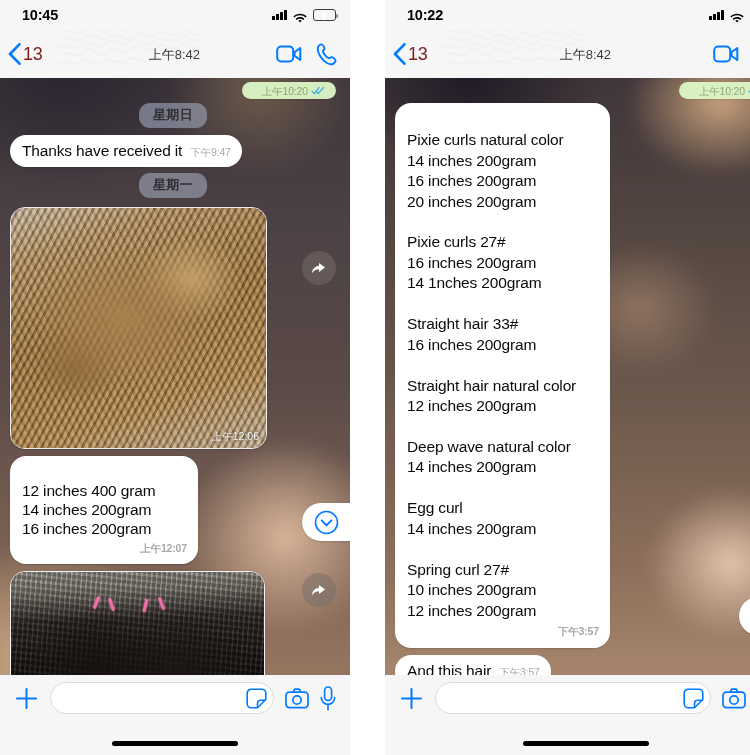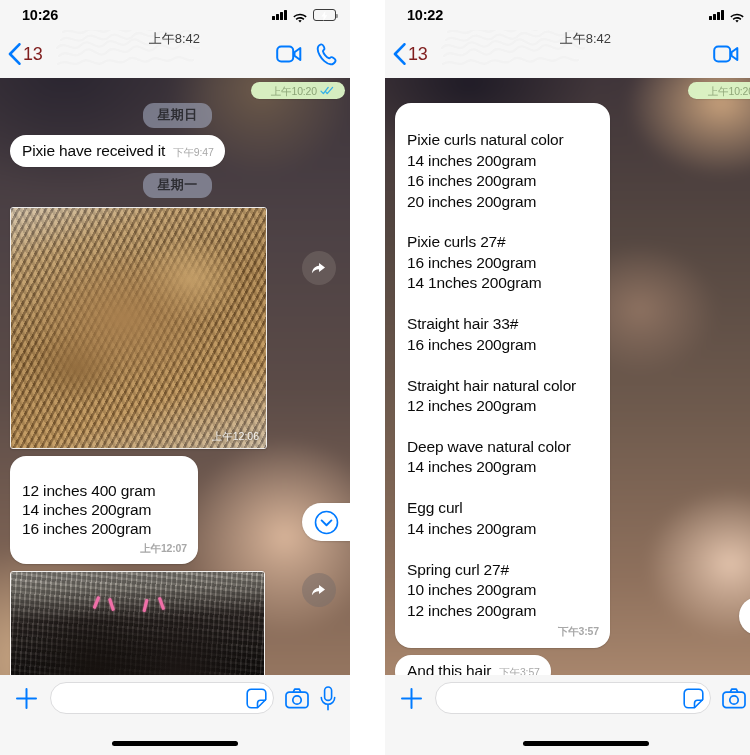--- a/index.html
+++ b/index.html
@@ -69,22 +69,22 @@
     overflow: hidden;
   }
   .back-wrap {
     display: flex; align-items: center; gap: 2px;
     color: #007aff; flex: none;
   }
   .chev-back { width: 13px; height: 22px; flex: none; }
   .back-count { font-size: 18px; color: #7f1d1d; letter-spacing: -0.2px; }
   .title-zone {
     flex: 1; position: relative; height: 48px;
-    display: flex; justify-content: center;
-    padding-bottom: 20px; overflow: hidden;
+    display: flex; align-items: flex-end; justify-content: center;
+    padding-bottom: 11px; overflow: hidden;
   }
   .scribble {
     position: absolute; left: 12px; top: -4px;
     width: 172px; height: 44px;
     pointer-events: none;
   }
   .hdr-sub {
     position: relative; z-index: 2;
     font-size: 13px; color: #3d3d3d;
     white-space: nowrap; margin-bottom: 3px;
@@ -117,21 +117,21 @@
     background:
       radial-gradient(ellipse 44% 20% at 24% 6%, #1f1b26 0%, rgba(31,27,38,0) 64%),
       radial-gradient(ellipse 34% 18% at 80% 9%, #c9a27c 0%, rgba(201,162,124,0) 62%),
       radial-gradient(ellipse 34% 20% at 28% 55%, #e8b896 0%, rgba(232,184,150,0) 60%),
       radial-gradient(ellipse 30% 18% at 82% 78%, #e3c4ad 0%, rgba(227,196,173,0) 62%),
       radial-gradient(ellipse 26% 15% at 62% 40%, #8e7261 0%, rgba(142,114,97,0) 66%),
       linear-gradient(180deg, #3b3138 0%, #554741 30%, #6e5a4d 55%, #8e705c 80%, #b08d72 100%);
   }
   .thread {
     position: absolute; inset: 0;
-    padding: 4px 5px 0 10px;
+    padding: 4px 14px 0 10px;
   }
 
   
   .row { display: flex; margin-bottom: 6px; }
   .row.in  { justify-content: flex-start; }
   .row.out { justify-content: flex-end; }
   .row.mid { justify-content: center; }
 
   .bub {
     position: relative;
@@ -168,21 +168,21 @@
     background: rgba(158,164,185,0.62);
     color: #2e2e33;
     font-size: 13px; font-weight: bold;
     border-radius: 11px;
     padding: 3px 14px 4px 14px;
     letter-spacing: 0.4px;
   }
 
   
   .photo {
-    border-radius: 3px; overflow: hidden; position: relative;
+    border-radius: 15px; overflow: hidden; position: relative;
     box-shadow: 0 0.5px 1.5px rgba(0,0,0,0.18);
     border: 1.5px solid rgba(255,255,255,0.9);
   }
   .photo .ts-ov {
     position: absolute; right: 7px; bottom: 4px;
     font-size: 10.5px; color: rgba(255,255,255,0.9);
     text-shadow: 0 0 3px rgba(0,0,0,0.5);
   }
   .img-hairA {
     width: 255px; height: 240px;
@@ -262,21 +262,21 @@
   }
 </style>
 </head>
 <body>
 
 <div class="stage">
 
   <div class="phone left">
 
     <div class="statusbar">
-      <span class="status-time">10:26</span>
+      <span class="status-time">10:45</span>
       <span class="status-icons">
         <span class="sig">
             <i></i>
             <i></i>
             <i></i>
             <i></i>
           </span>
         <span class="wifi">
           <svg viewBox="0 0 16 12" width="14" height="11">
               <path d="M8 10.6 6.1 8.4a2.9 2.9 0 0 1 3.8 0z" fill="#000"></path>
@@ -336,21 +336,21 @@
               </svg>
           </div>
         </div>
 
         <div class="row mid" style="margin:4px 0 7px 0;">
           <span class="datepill">星期日</span>
         </div>
 
         <div class="row in">
           <div class="bub oneline">
-            <span class="txt">Pixie have received it</span>
+            <span class="txt">Thanks have received it</span>
             <span class="ts">下午9:47</span>
           </div>
         </div>
 
 
         <div class="row mid" style="margin:0 0 9px 0;text-align:center;">
           <span class="datepill">星期一</span>
         </div>
 
         <div class="row in" style="margin-bottom:7px;">

